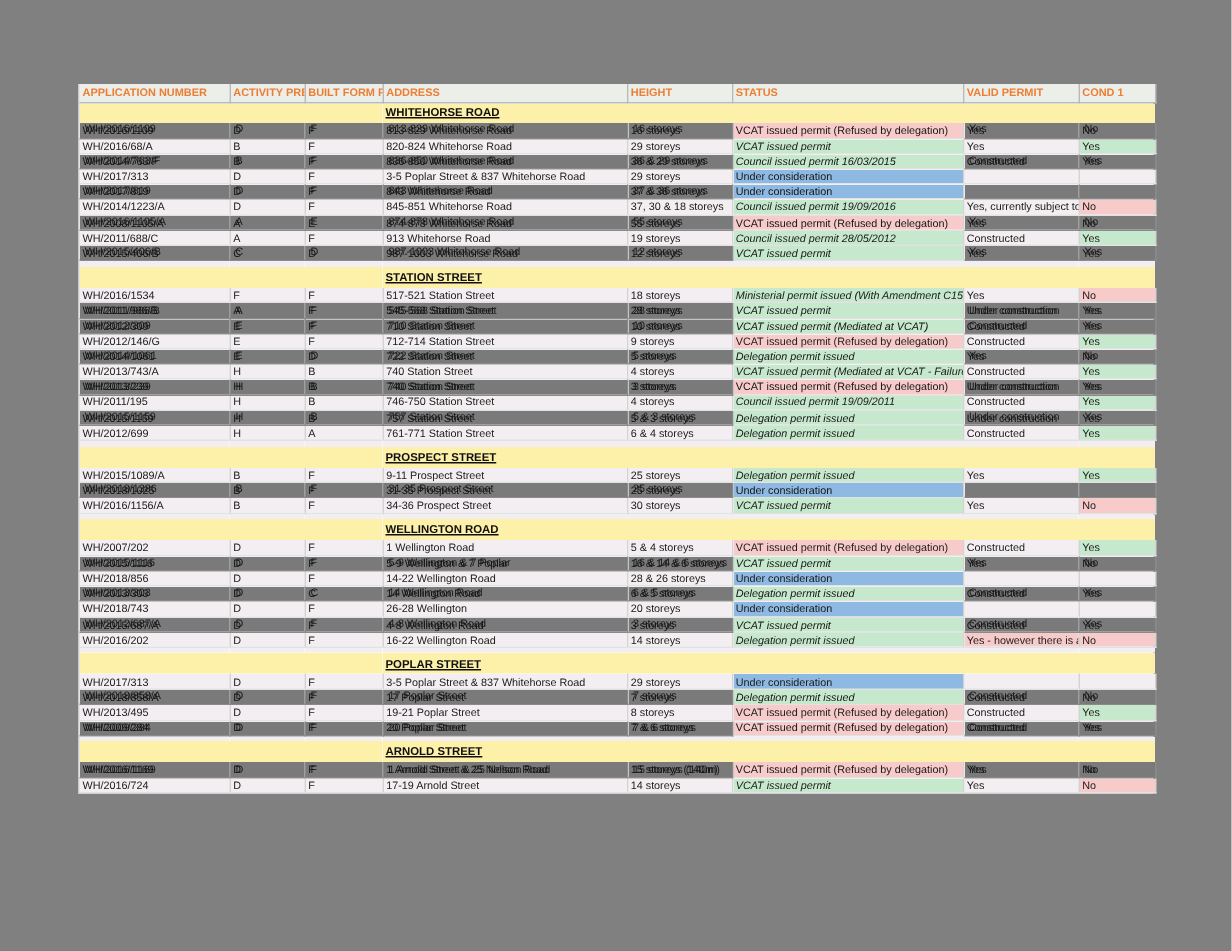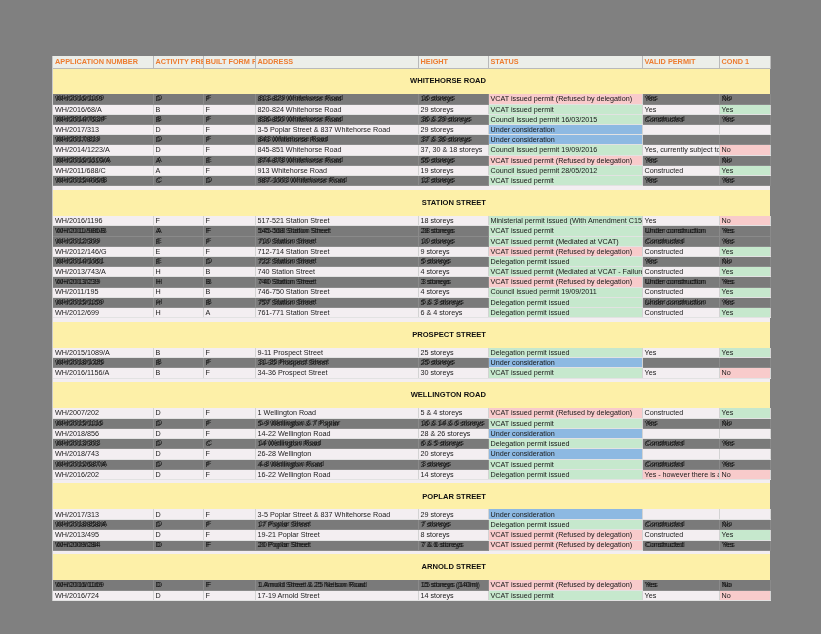--- a/index.html
+++ b/index.html
@@ -50,35 +50,36 @@
     color:#ED7D31;
     font-weight:bold;
     font-size:7.3px;
     height:12px;
     text-align:left;
     border-bottom:1px solid #b9b9b9;
     border-right:1px solid #b9b9b9;
   }
   tr.sect td{
     background:#FDF0A8;
-    text-align:right;
+    text-align:left;
     font-weight:bold;
     font-size:7.6px;
-    height:26px;
+    height:14px;
     border-right:none;
     border-bottom:none;
     color:#101010;
+    text-decoration:underline;
   }
   tr.sect td.blank{background:#FDF0A8;}
 
   
   tr.data td{background:#f3eef1;}
 
   
-  td.st-green{background:#C6E8CD !important;}
+  td.st-green{background:#C6E8CD !important;font-style:italic;}
   td.st-pink{background:#F8CBCB !important;}
   td.st-blue{background:#8DB9E2 !important;}
   td.vp-pink{background:#F8CBCB !important;}
   td.vp-plain{background:#f3eef1 !important;}
   td.cd-green{background:#C6E8CD !important;}
   td.cd-pink{background:#F8CBCB !important;}
   td.cd-plain{background:#f3eef1 !important;}
 
   
   tr.glitch td{
@@ -188,21 +189,21 @@
           <td>WH/2014/1223/A</td>
           <td>D</td>
           <td>F</td>
           <td>845-851 Whitehorse Road</td>
           <td>37, 30 &amp; 18 storeys</td>
           <td class="st-green">Council issued permit 19/09/2016</td>
           <td class="vp-plain">Yes, currently subject to a</td>
           <td class="cd-pink">No</td>
         </tr>
         <tr class="data glitch">
-          <td class="g"><span class="txt" data-ghost="WH/2016/1105/A">WH/2016/1619/A</span></td>
+          <td class="g"><span class="txt" data-ghost="WH/2016/1105/A">WH/2008/1105/A</span></td>
           <td class="g"><span class="txt" data-ghost="A">A</span></td>
           <td class="g"><span class="txt" data-ghost="E">E</span></td>
           <td class="g"><span class="txt" data-ghost="874-878 Whitehorse Road">874-878 Whitehorse Road</span></td>
           <td class="g"><span class="txt" data-ghost="55 storeys">55 storeys</span></td>
           <td class="st-pink">VCAT issued permit (Refused by delegation)</td>
           <td class="g"><span class="txt" data-ghost="Yes">Yes</span></td>
           <td class="g"><span class="txt" data-ghost="No">No</span></td>
         </tr>
         <tr class="data">
           <td>WH/2011/688/C</td>
@@ -233,21 +234,21 @@
           <td></td>
           <td></td>
           <td></td>
         </tr>
         <tr class="sect">
           <td colspan="3" class="blank"></td>
           <td colspan="2">STATION STREET</td>
           <td colspan="3" class="blank"></td>
         </tr>
         <tr class="data">
-          <td>WH/2016/1196</td>
+          <td>WH/2016/1534</td>
           <td>F</td>
           <td>F</td>
           <td>517-521 Station Street</td>
           <td>18 storeys</td>
           <td class="st-green">Ministerial permit issued (With Amendment C15</td>
           <td class="vp-plain">Yes</td>
           <td class="cd-pink">No</td>
         </tr>
         <tr class="data glitch">
           <td class="g"><span class="txt" data-ghost="WH/2011/986/B">WH/2011/986/B</span></td>

